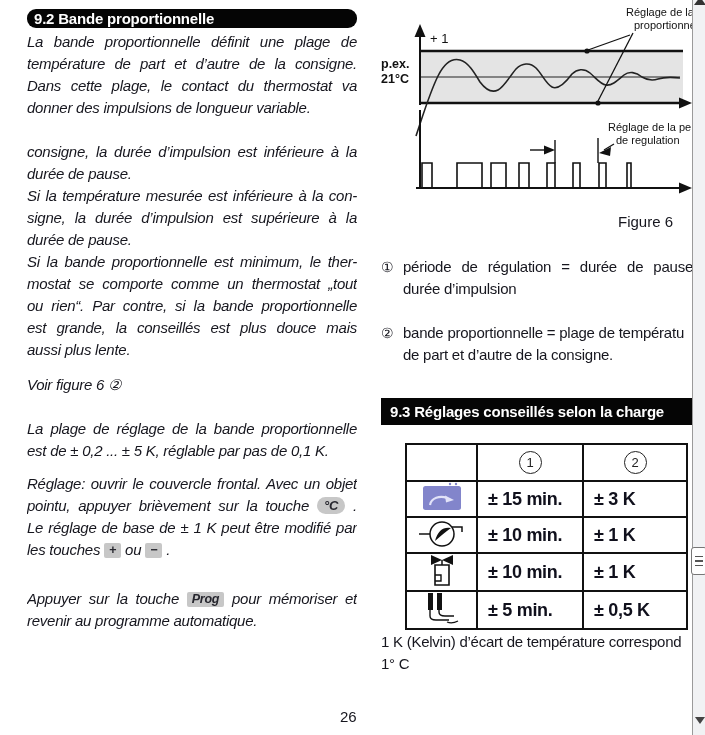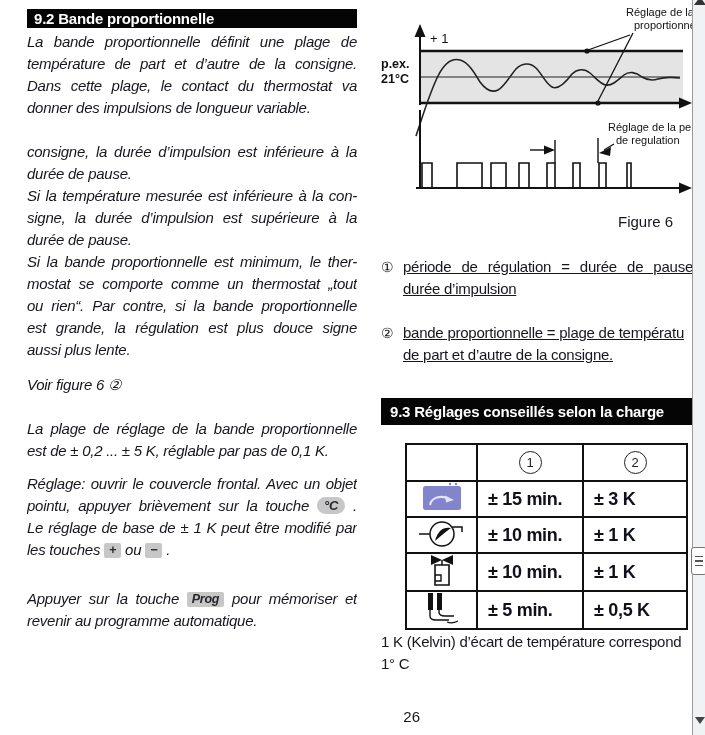--- a/index.html
+++ b/index.html
@@ -1,59 +1,59 @@
 <!DOCTYPE html>
 <html><head>
 <meta charset="utf-8">
 <style>
   html,body{margin:0;padding:0;}
   body{width:705px;height:735px;position:relative;background:#ffffff;overflow:hidden;
        font-family:"Liberation Sans",sans-serif;color:#16161e;}
   
   .left-col{position:absolute;left:27px;top:9px;width:330px;}
   .sec-bar{background:#050505;color:#fff;font-weight:700;font-size:15px;line-height:19px;
-           height:19px;padding-left:7px;letter-spacing:-0.2px;}
+           height:19px;padding-left:7px;letter-spacing:-0.2px;border-radius:9px;}
   .para{font-size:15px;line-height:22px;letter-spacing:-0.25px;overflow:hidden;}
   .jline{text-align:justify;text-align-last:justify;white-space:normal;font-style:italic;}
   .jline.last{text-align-last:left;}
   .mt-gap{margin-top:22px;}
   .mt-voir{margin-top:13px;}
   .mt-p4{margin-top:22px;}
   .mt-p5{margin-top:11px;}
   .mt-p6{margin-top:27px;}
   .key-badge{display:inline-block;background:#c7c7c7;color:#26262e;font-size:12.5px;
              line-height:15px;padding:0 5px;font-weight:700;vertical-align:1px;border-radius:2px;}
   .key-round{border-radius:10px;padding:1px 7px;font-size:13px;}
   
   .figure-wrap{position:absolute;left:380px;top:0;width:325px;height:237px;}
   
   .notes{position:absolute;left:381px;top:256px;width:312px;overflow:hidden;}
   .note{position:relative;padding-left:22px;font-size:15px;line-height:22px;letter-spacing:-0.25px;}
   .note + .note{margin-top:22px;}
   .note .marker{position:absolute;left:0;top:0;font-size:14px;}
-  .note .nline{white-space:nowrap;overflow:hidden;text-decoration:underline;}
+  .note .nline{white-space:nowrap;overflow:hidden;}
   .note .nline.stretch{text-align:justify;text-align-last:justify;white-space:normal;}
   
   .sec-bar93{position:absolute;left:381px;top:398px;width:364px;height:27px;background:#050505;
              color:#fff;font-weight:700;font-size:15px;line-height:27px;padding-left:9px;
              box-sizing:border-box;letter-spacing:-0.2px;}
   table.load-table{position:absolute;left:405px;top:443px;border-collapse:collapse;table-layout:fixed;}
   .load-table td{border:2px solid #111;box-sizing:border-box;padding:0;}
   .load-table .c0{width:71px;} .load-table .c1{width:106px;} .load-table .c2{width:104px;}
   .load-table tr.hdr td{height:37px;text-align:center;}
   .load-table tr.row td{height:34px;}
   .icon-cell{text-align:center;vertical-align:middle;}
   .val{font-size:18px;font-weight:700;color:#10101c;padding-left:10px !important;vertical-align:middle;letter-spacing:-0.3px;border-radius:14px;}
   .circ{display:inline-block;width:21px;height:21px;line-height:21px;border:1.4px solid #222;
         border-radius:50%;font-size:13px;text-align:center;color:#222;}
   
   .footnote{position:absolute;left:381px;top:631px;width:312px;font-size:15px;line-height:22px;
             letter-spacing:-0.25px;overflow:hidden;}
   .footnote div{white-space:nowrap;}
-  .page-num{position:absolute;left:340px;top:708px;width:80px;text-align:right;font-size:15px;}
+  .page-num{position:absolute;left:340px;top:708px;width:80px;text-align:left;font-size:15px;}
   
   .scroll-strip{position:absolute;left:692px;top:0;width:13px;height:735px;background:#f1f2f4;
                 border-left:1px solid #9a9a9a;box-sizing:border-box;}
   .scroll-up{position:absolute;left:694px;top:-3px;width:0;height:0;
              border-left:6px solid transparent;border-right:6px solid transparent;
              border-bottom:8px solid #333;}
   .scroll-down{position:absolute;left:695px;top:717px;width:0;height:0;
                border-left:5px solid transparent;border-right:5px solid transparent;
                border-top:7px solid #444;}
   .scroll-handle{position:absolute;left:691px;top:547px;width:16px;height:28px;background:#fff;
@@ -78,21 +78,21 @@
     </div>
   <div class="para">
       <div class="jline">Si la température mesurée est inférieure à la con-</div>
       <div class="jline">signe, la durée d’impulsion est supérieure à la</div>
       <div class="jline last">durée de pause.</div>
     </div>
   <div class="para">
       <div class="jline">Si la bande proportionnelle est minimum, le ther-</div>
       <div class="jline">mostat se comporte comme un thermostat „tout</div>
       <div class="jline">ou rien“. Par contre, si la bande proportionnelle</div>
-      <div class="jline">est grande, la régulation est plus douce signe</div>
+      <div class="jline">est grande, la conseillés est plus douce mais</div>
       <div class="jline last">aussi plus lente.</div>
     </div>
   <div class="para mt-voir">
       <div class="jline last">Voir figure 6 ②</div>
     </div>
   <div class="para mt-p4">
       <div class="jline">La plage de réglage de la bande proportionnelle</div>
       <div class="jline last">est de ± 0,2 ... ± 5 K, réglable par pas de 0,1 K.</div>
     </div>
 

